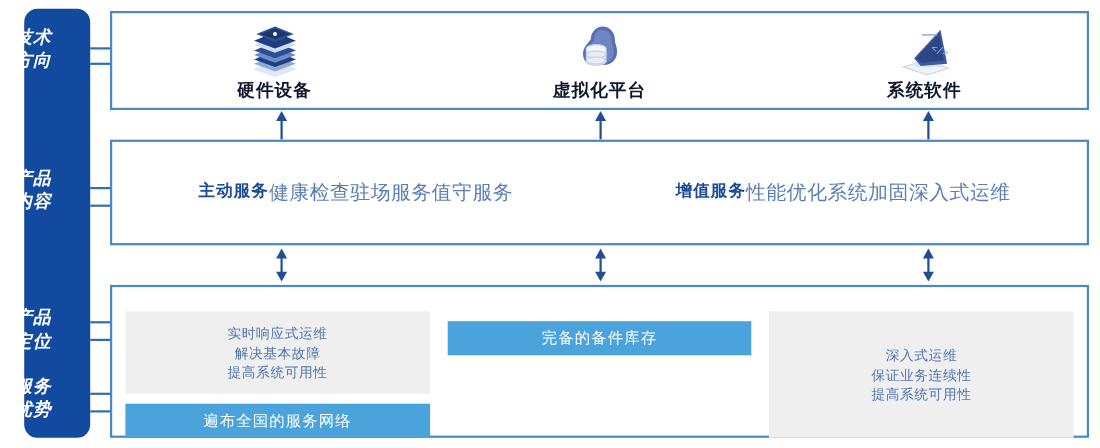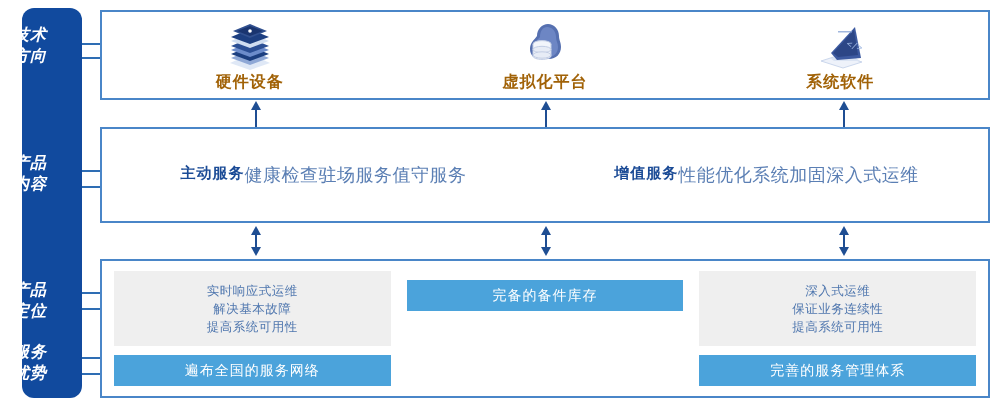--- a/index.html
+++ b/index.html
@@ -42,21 +42,21 @@
   
   .tech-row{display:flex;width:100%;height:100%;}
   .tech-cell{
     flex:1;display:flex;flex-direction:column;
     align-items:center;justify-content:flex-start;
     padding-top:8px;box-sizing:border-box;
   }
   .tech-icon{width:56px;height:50px;display:block;}
   .tech-name{
     margin-top:2px;
-    color:#a16207;font-size:16px;font-weight:bold;
+    color:#0f172a;font-size:16px;font-weight:bold;
     letter-spacing:1px;
   }
 
   
   .content-row{display:flex;width:100%;height:100%;}
   .content-cell{
     flex:1;display:flex;flex-direction:row;
     align-items:center;justify-content:center;
     box-sizing:border-box;
   }
@@ -64,21 +64,21 @@
     color:#1B4B96;font-size:15px;font-weight:bold;
     letter-spacing:1px;margin-bottom:4px;
   }
   .content-item{
     color:#5B7FB4;font-size:18px;line-height:17px;
     letter-spacing:.5px;
   }
 
   
   .pos-row{display:flex;width:100%;height:100%;padding:10px 12px;
-           box-sizing:border-box;gap:16px;}
+           box-sizing:border-box;gap:16px;margin-top:12px;}
   .pos-cell{flex:1;display:flex;flex-direction:column;}
   .pos-grey{
     background:#EFEFEF;
     flex:1;
     display:flex;flex-direction:column;
     align-items:center;justify-content:center;
     padding:6px 4px;box-sizing:border-box;
   }
   .pos-grey div{
     color:#4E76AE;font-size:12.5px;line-height:18px;letter-spacing:.5px;
@@ -246,19 +246,18 @@
       <div class="pos-cell">
         <div class="pos-bar">完备的备件库存</div>
       </div>
 
       <div class="pos-cell">
         <div class="pos-grey">
           <div>深入式运维</div>
           <div>保证业务连续性</div>
           <div>提高系统可用性</div>
         </div>
-        <div class="pos-bar">完善的服务管理体系</div>
       </div>
 
     </div>
   </div>
 
 </div>
 
 </body></html>

